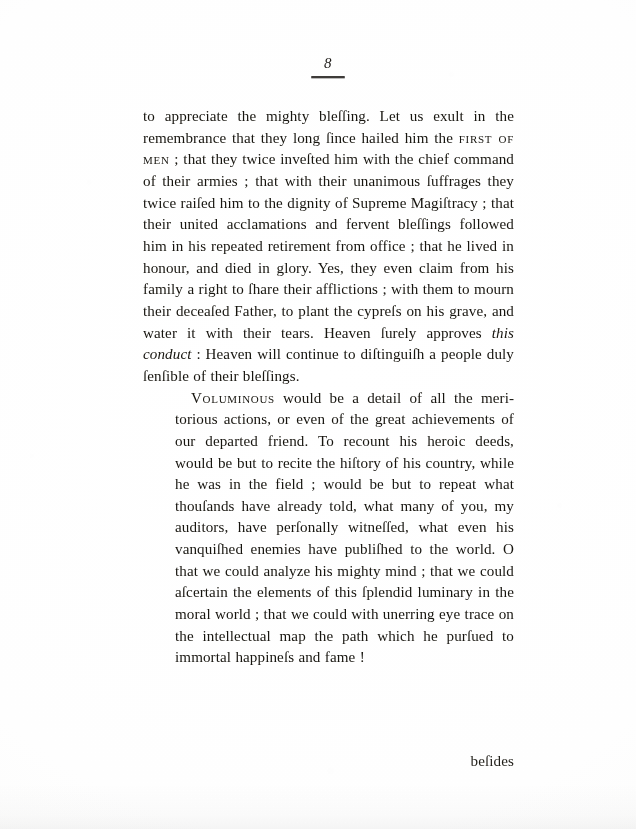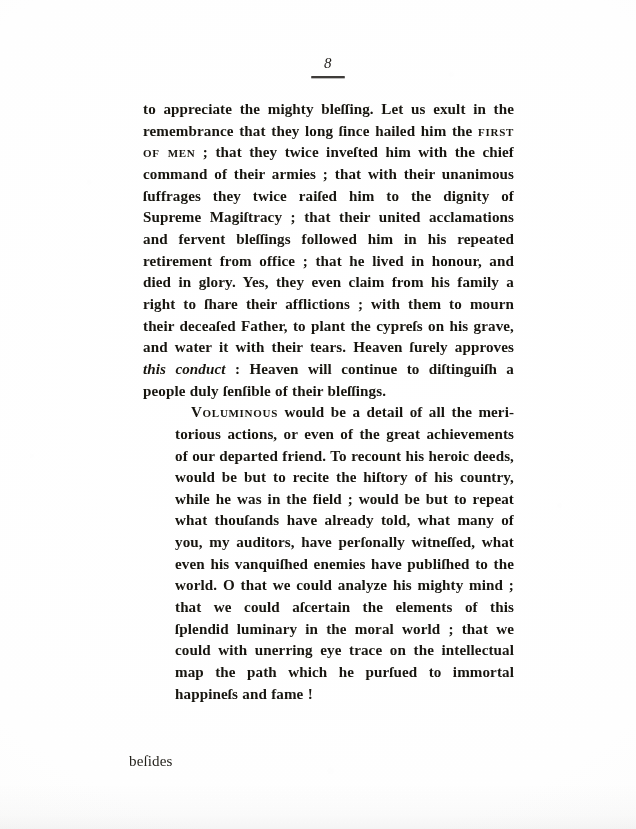--- a/index.html
+++ b/index.html
@@ -67,23 +67,22 @@
     background: #2a2724;
     border-radius: 1px;
     opacity: .9;
     box-shadow: 0 1px 0 rgba(40,38,34,.35);
   }
 
   
   #text-block {
     position: absolute;
     left: 143px;
-    top: 99px;
+    top: 106px;
     width: 371px;
-    font-weight: bold;
   }
   .para {
     margin: 0;
     text-align: justify;
     text-align-last: left;
     font-size: 15.1px;
     line-height: 21.65px;
     color: #17150f;
     letter-spacing: .1px;
     word-spacing: .4px;
@@ -103,23 +102,24 @@
   }
   
   .faded {
     color: #6e6a63;
     opacity: .82;
   }
 
   
   #catchword-line {
     position: absolute;
-    left: 129px;
+    left: 143px;
     top: 752px;
     width: 371px;
+    text-align: right;
     padding-right: 4px;
   }
   .catchword {
     font-size: 15.1px;
     color: #201e18;
     letter-spacing: .1px;
   }
 </style>
 </head>
 <body>

